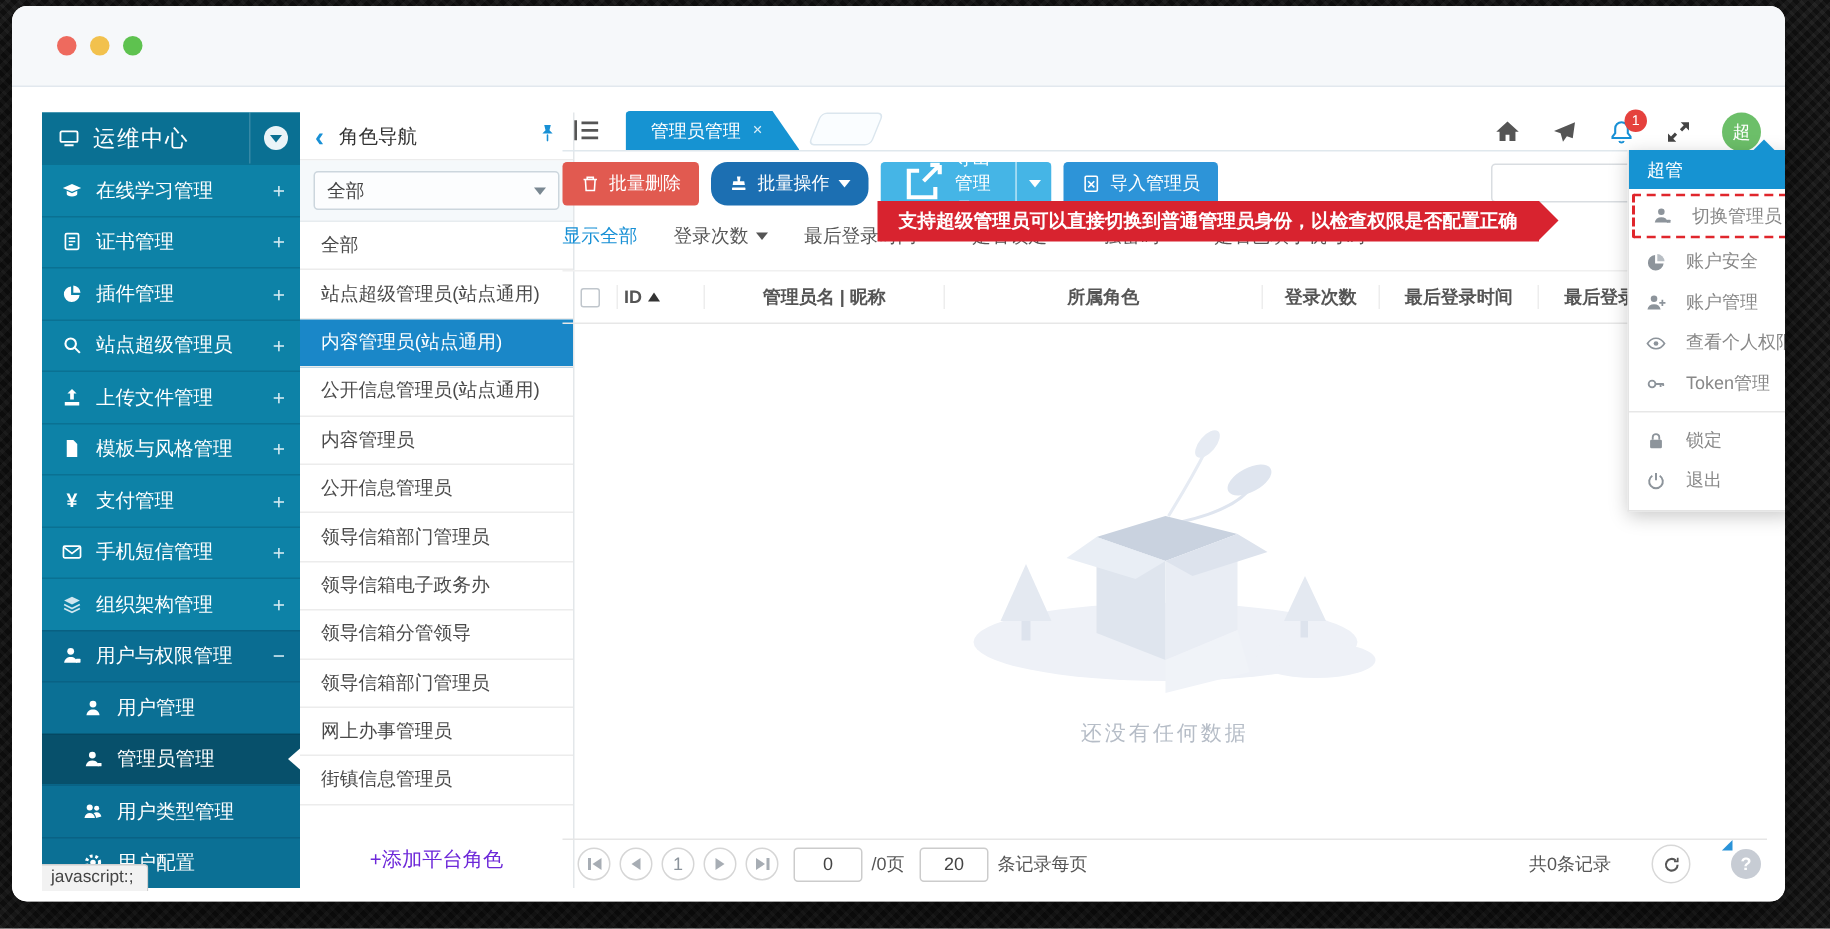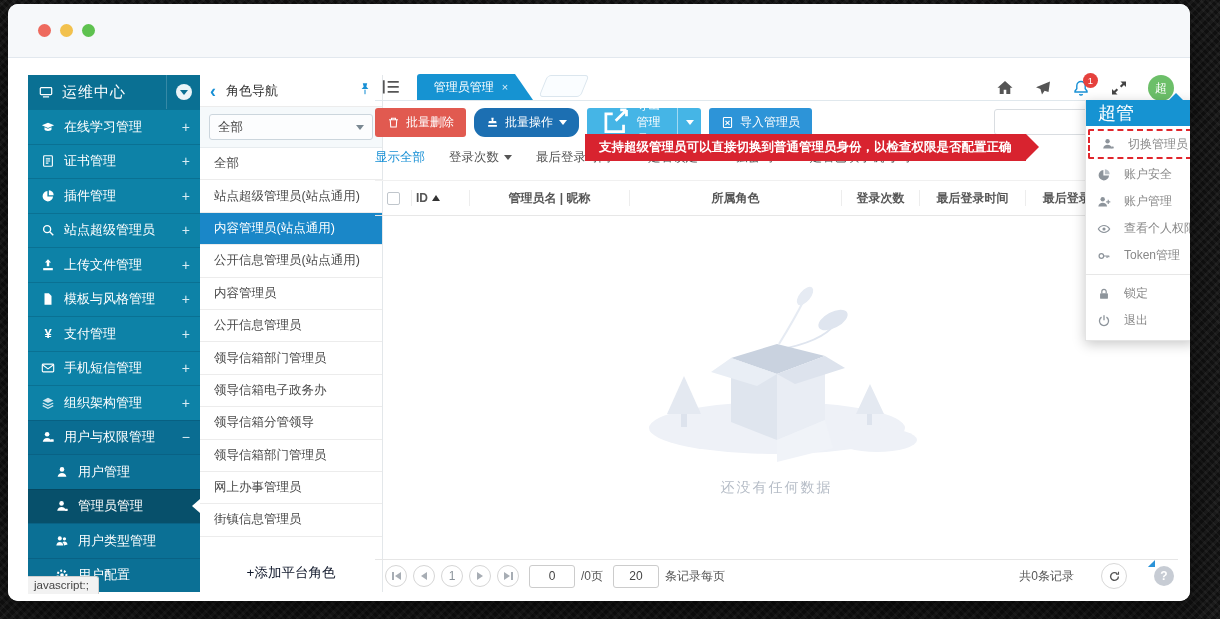--- a/index.html
+++ b/index.html
@@ -47,21 +47,21 @@
   .p2-head { height:32px; display:flex; align-items:center; padding:0 10px; border-bottom:1px solid #ececec; color:#333; }
   .p2-head .back { color:#1890d5; font-size:18px; font-weight:bold; line-height:1; cursor:pointer; }
   .p2-head .t { flex:1; margin-left:10px; font-size:13px; }
   .p2-head .pin { cursor:pointer; color:#1890d5; }
   .p2-filter { padding:7px 9px; background:#f5f9fb; border-bottom:1px solid #e7ecef; }
   .sel { height:26px; background:#fcfdfe; border:1px solid #ccd6dd; border-radius:3px; display:flex; align-items:center; padding:0 8px; color:#444; cursor:pointer; }
   .sel .v { flex:1; }
   .sel .car { border-left:4px solid transparent; border-right:4px solid transparent; border-top:5px solid #7a8892; }
   .role { height:32.4px; display:flex; align-items:center; padding:0 8px 0 14px; border-bottom:1px solid #ececec; color:#4a4a4a; cursor:pointer; white-space:nowrap; }
   .role.active { background:#1a87c8; color:#fff; }
-  .p2-add { position:absolute; left:0; right:0; bottom:10px; text-align:center; color:#0f172a; font-size:13.5px; cursor:pointer; }
+  .p2-add { position:absolute; left:0; right:0; bottom:10px; text-align:center; color:#6d28d9; font-size:13.5px; cursor:pointer; }
   
   .main { position:absolute; left:367px; top:17px; width:803px; bottom:9px; }
   .tabbar { height:26px; border-bottom:1px solid #e0e8ed; display:flex; align-items:flex-end; position:relative; }
   .tgl { width:20px; height:18px; margin:0 0 4px 6px; cursor:pointer; color:#555; }
   .tab { margin-left:16px; height:26px; min-width:116px; background:#1693d2; color:#fff; font-size:12px;
          display:flex; align-items:center; justify-content:center; gap:8px; padding:0 22px 0 14px;
          clip-path:polygon(0 0, calc(100% - 18px) 0, 100% 100%, 0 100%); border-radius:3px 0 0 0; cursor:pointer; }
   .tab .x { font-size:11px; opacity:.85; cursor:pointer; }
   .ghost { width:42px; height:22px; margin:0 0 0 10px; border:1px solid #dbe6ee; background:#fafdff; border-radius:4px; transform:skewX(-22deg); align-self:flex-start; }
   .top-icons { position:absolute; right:4px; top:0; height:26px; display:flex; align-items:center; gap:20px; }
@@ -113,21 +113,21 @@
   .pin2 { width:46px; height:23px; border:1px solid #ccc; border-radius:3px; text-align:center; font-size:12px; margin-left:10px; font-family:inherit; color:#444; }
   .plabel { margin-left:6px; }
   .pright { margin-left:auto; display:flex; align-items:center; gap:27px; }
   .refresh { width:26px; height:26px; border:1px solid #d8d8d8; border-radius:50%; display:flex; align-items:center; justify-content:center; color:#555; cursor:pointer; background:#fff; }
   .refresh svg { width:13px; height:13px; }
   .help { width:20px; height:20px; border-radius:50%; background:#c7ccd4; color:#fff; font-size:12px; font-weight:bold; display:flex; align-items:center; justify-content:center; cursor:pointer; position:relative; }
   .help::before { content:""; position:absolute; left:-4px; top:-4px; border-bottom:5px solid transparent; border-right:5px solid transparent; border-left:5px solid #2a93d8; border-top:5px solid transparent; transform:rotate(45deg); }
   
   .umenu { position:absolute; left:1077px; top:42px; width:110px; background:#fff; z-index:40;
            box-shadow:0 3px 12px rgba(0,0,0,.22); border:1px solid #e4e4e4; border-top:none; font-size:12px; color:#888; }
-  .um-head { height:26px; background:#1693d2; color:#fff; display:flex; align-items:center; padding-left:12px; position:relative; font-size:18px; }
+  .um-head { height:26px; background:#1693d2; color:#fff; display:flex; align-items:center; padding-left:12px; position:relative; font-size:12px; }
   .um-head::before { content:""; position:absolute; top:-7px; right:11px; border-left:7px solid transparent; border-right:7px solid transparent; border-bottom:7px solid #1693d2; }
   .um-item { height:27px; display:flex; align-items:center; gap:12px; padding-left:10px; cursor:pointer; white-space:nowrap; }
   .um-item .ico { color:#9aa1a8; }
   .um-switch { margin:3px 2px 2px 2px; border:2px dashed #e0262c; border-radius:2px; }
   .um-switch .um-item { height:26px; }
   .um-div { border-top:1px solid #e7e7e7; margin:5px 0; }
   .um-pad-b { height:6px; }
   
   .status-tip { position:absolute; left:20px; bottom:7px; background:#f2f2f2; border:1px solid #cfcfcf; border-left:none; border-bottom:none;
                 border-radius:0 3px 0 0; color:#444; font-size:11.5px; padding:2px 9px 3px 6px; z-index:60; }

